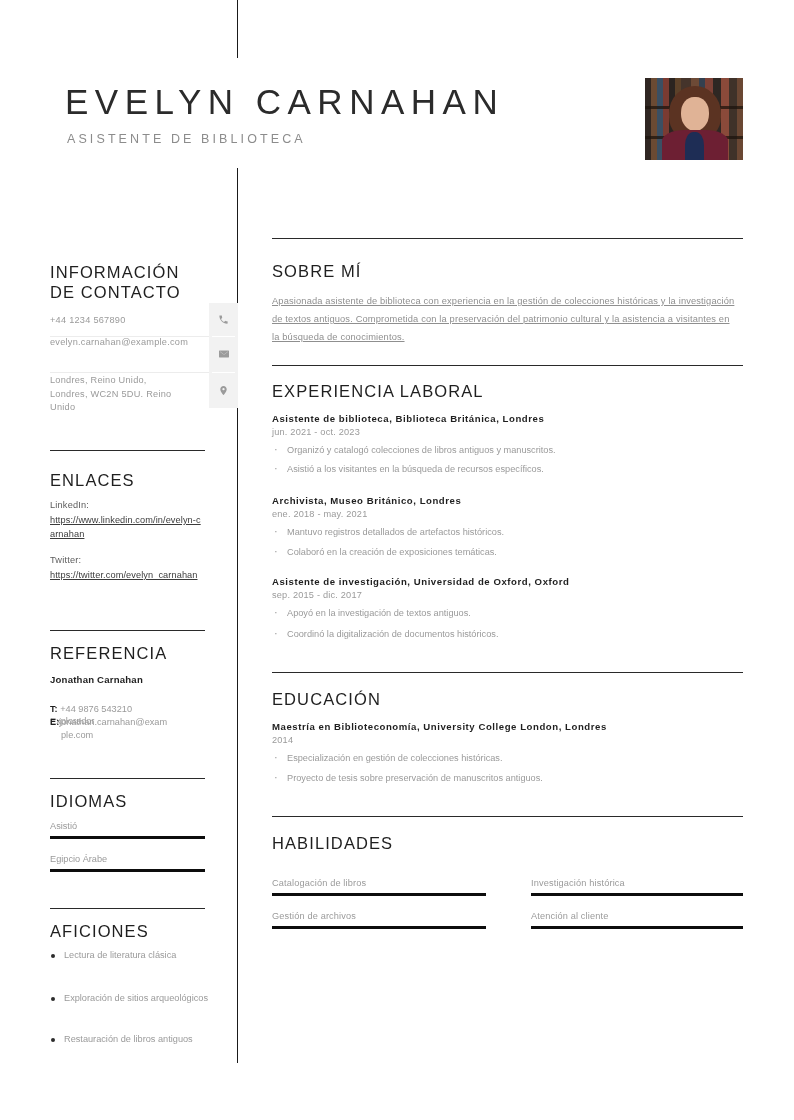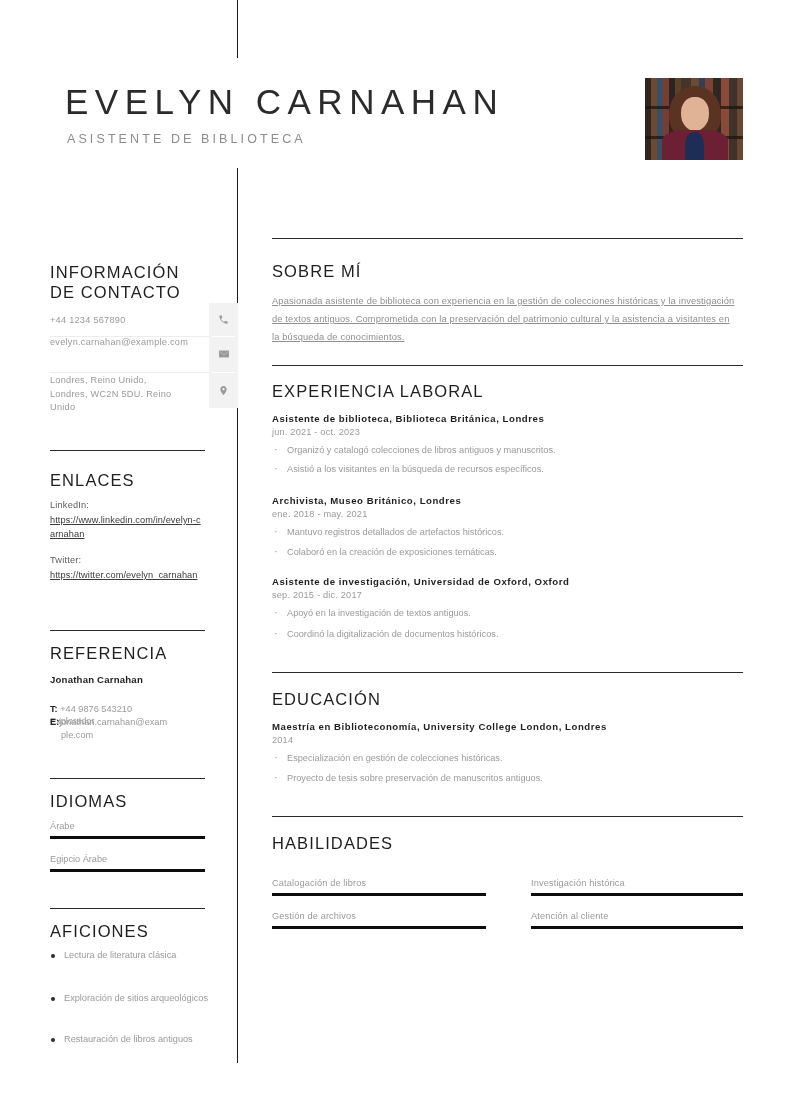--- a/index.html
+++ b/index.html
@@ -431,21 +431,21 @@
       <b>T:</b>
       <span>+44 9876 543210</span>
     </div>
     <div class="ref-line" style="top:716px">
       <b>E:</b><span>jonathan.carnahan@exam</span>
       <span class="indent">ple.com</span>
     </div>
 
     <div class="side-rule" style="top:778px"></div>
     <div class="side-h" style="top:791px">IDIOMAS</div>
-    <div class="lang-name" style="top:821px">Árabe</div>
+    <div class="lang-name" style="top:821px">Asistió</div>
     <div class="lang-bar" style="top:836px"></div>
     <div class="lang-name" style="top:854px">Egipcio Árabe</div>
     <div class="lang-bar" style="top:869px"></div>
 
     <div class="side-rule" style="top:908px"></div>
     <div class="side-h" style="top:921px">AFICIONES</div>
     <div class="hobby" style="top:949px">Lectura de literatura clásica</div>
     <div class="hobby" style="top:992px">Exploración de sitios arqueológicos</div>
     <div class="hobby" style="top:1033px">Restauración de libros antiguos</div>
   </div>

